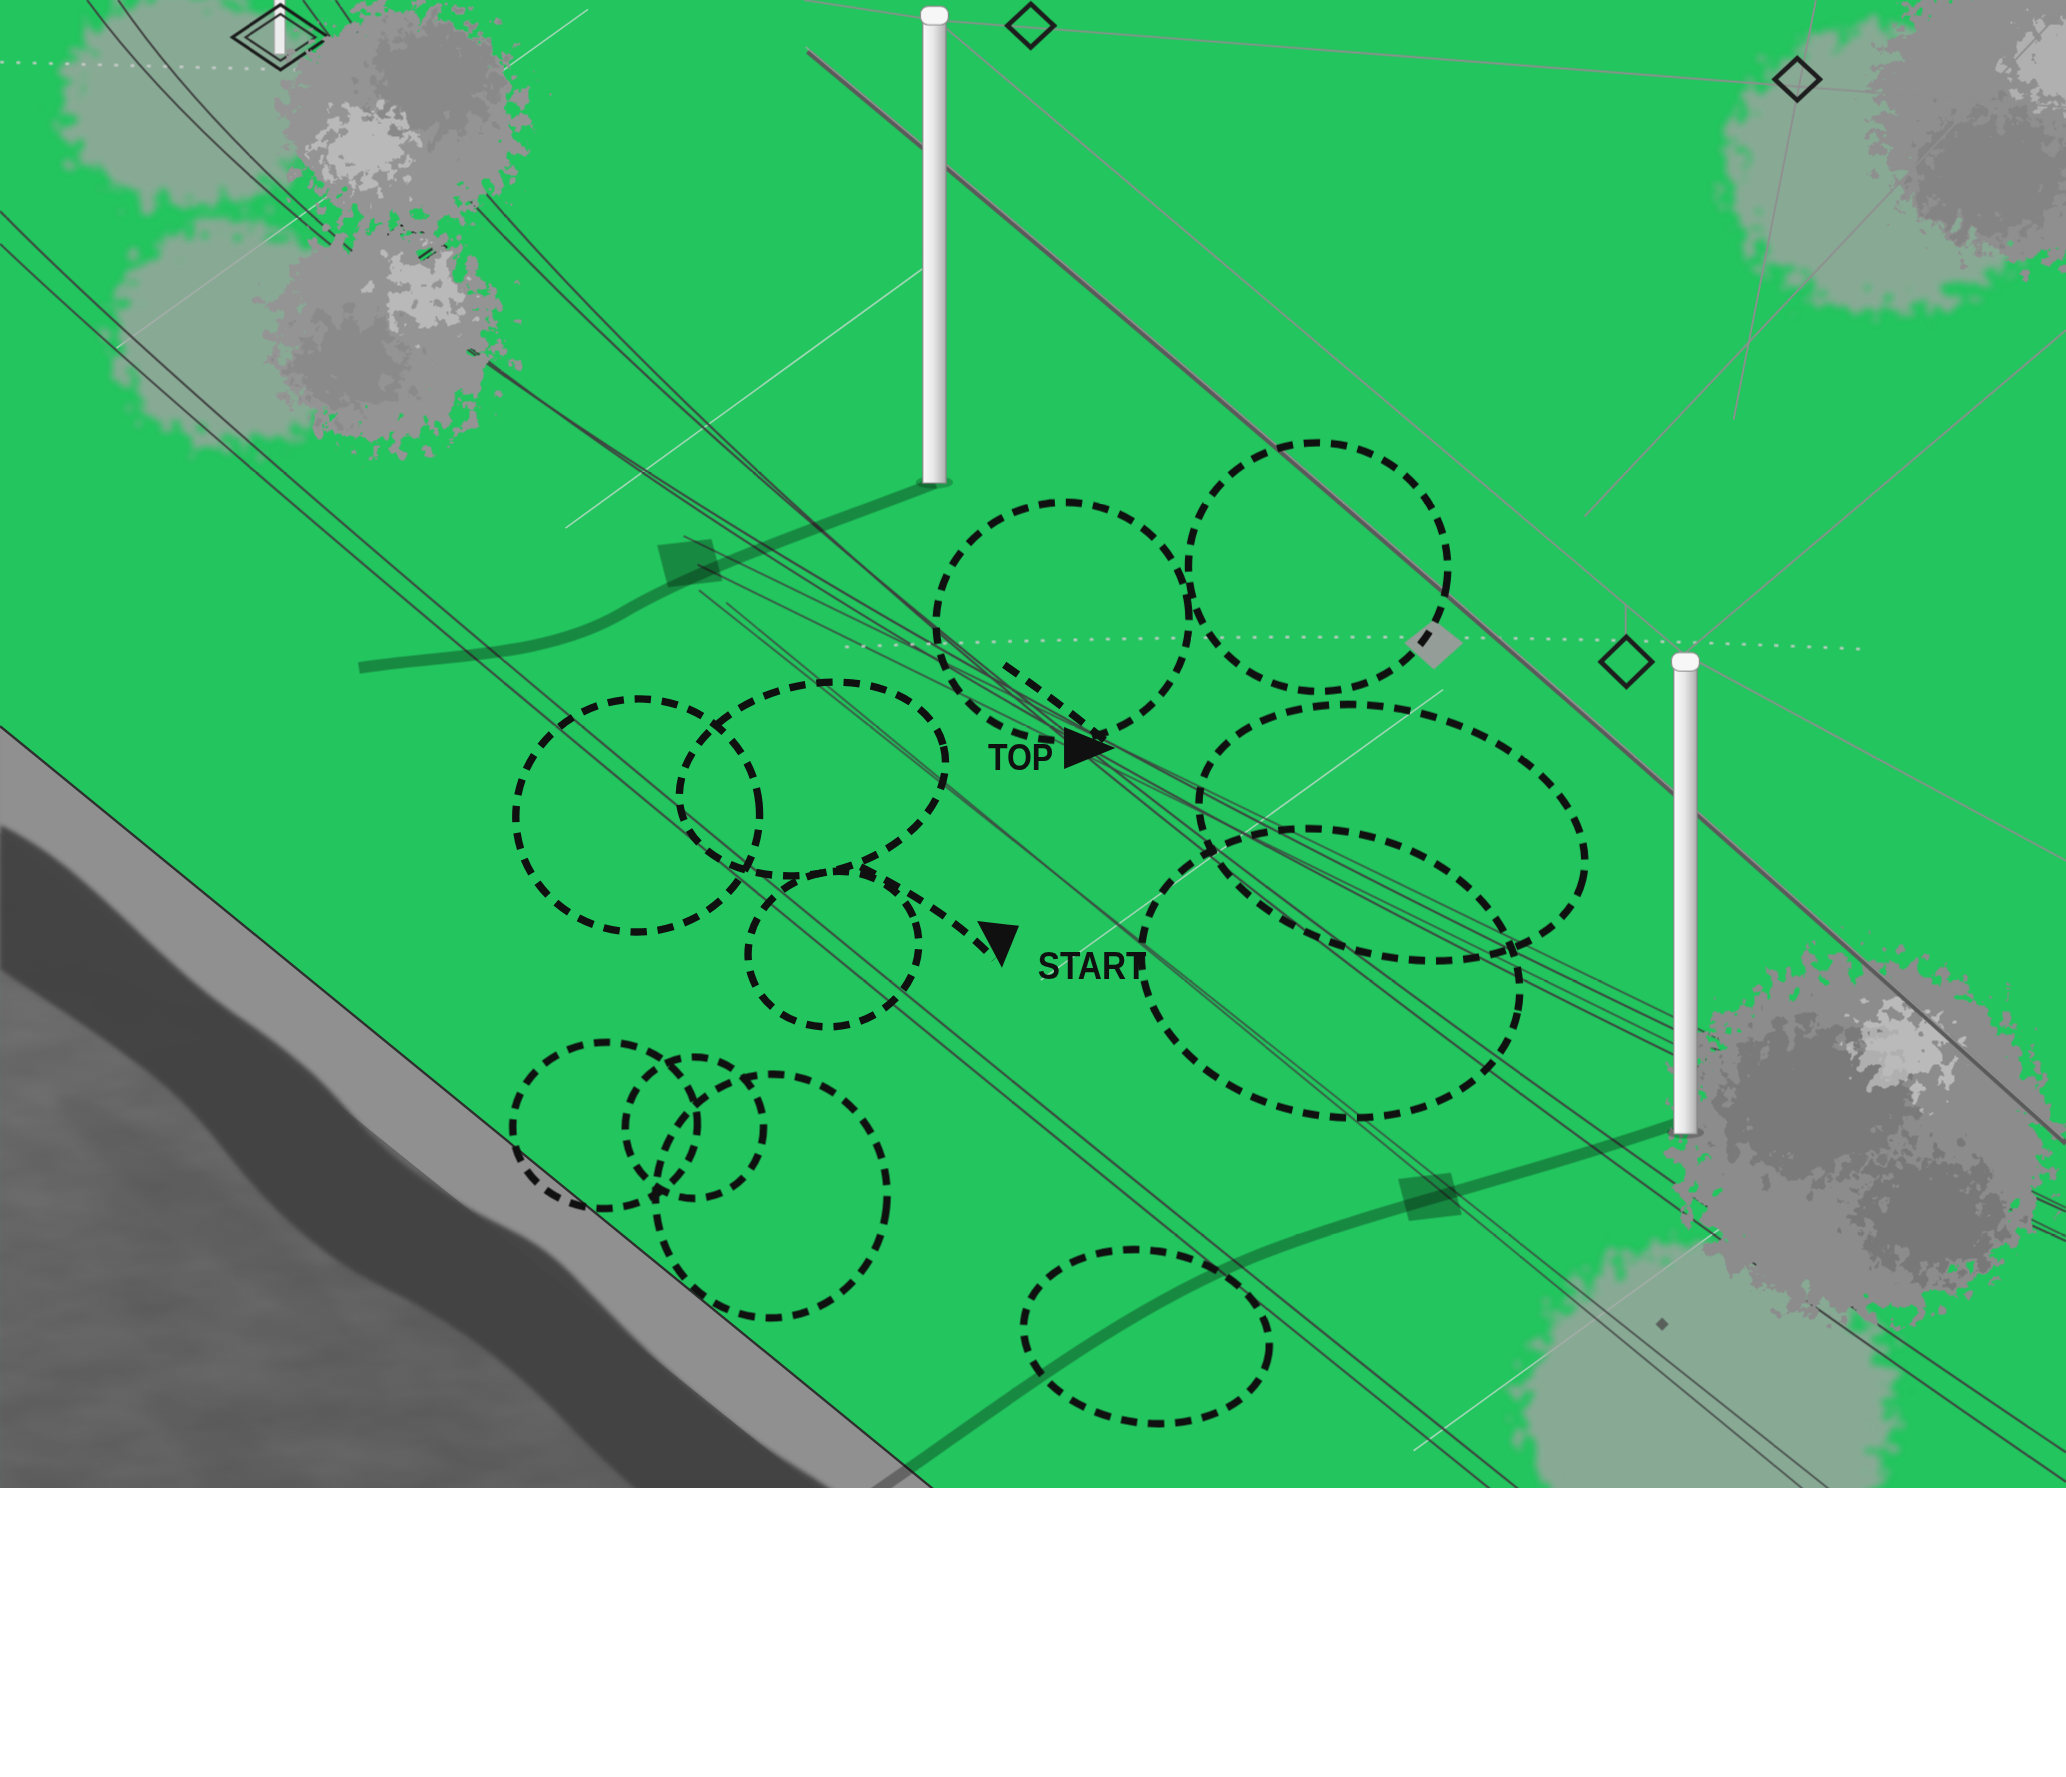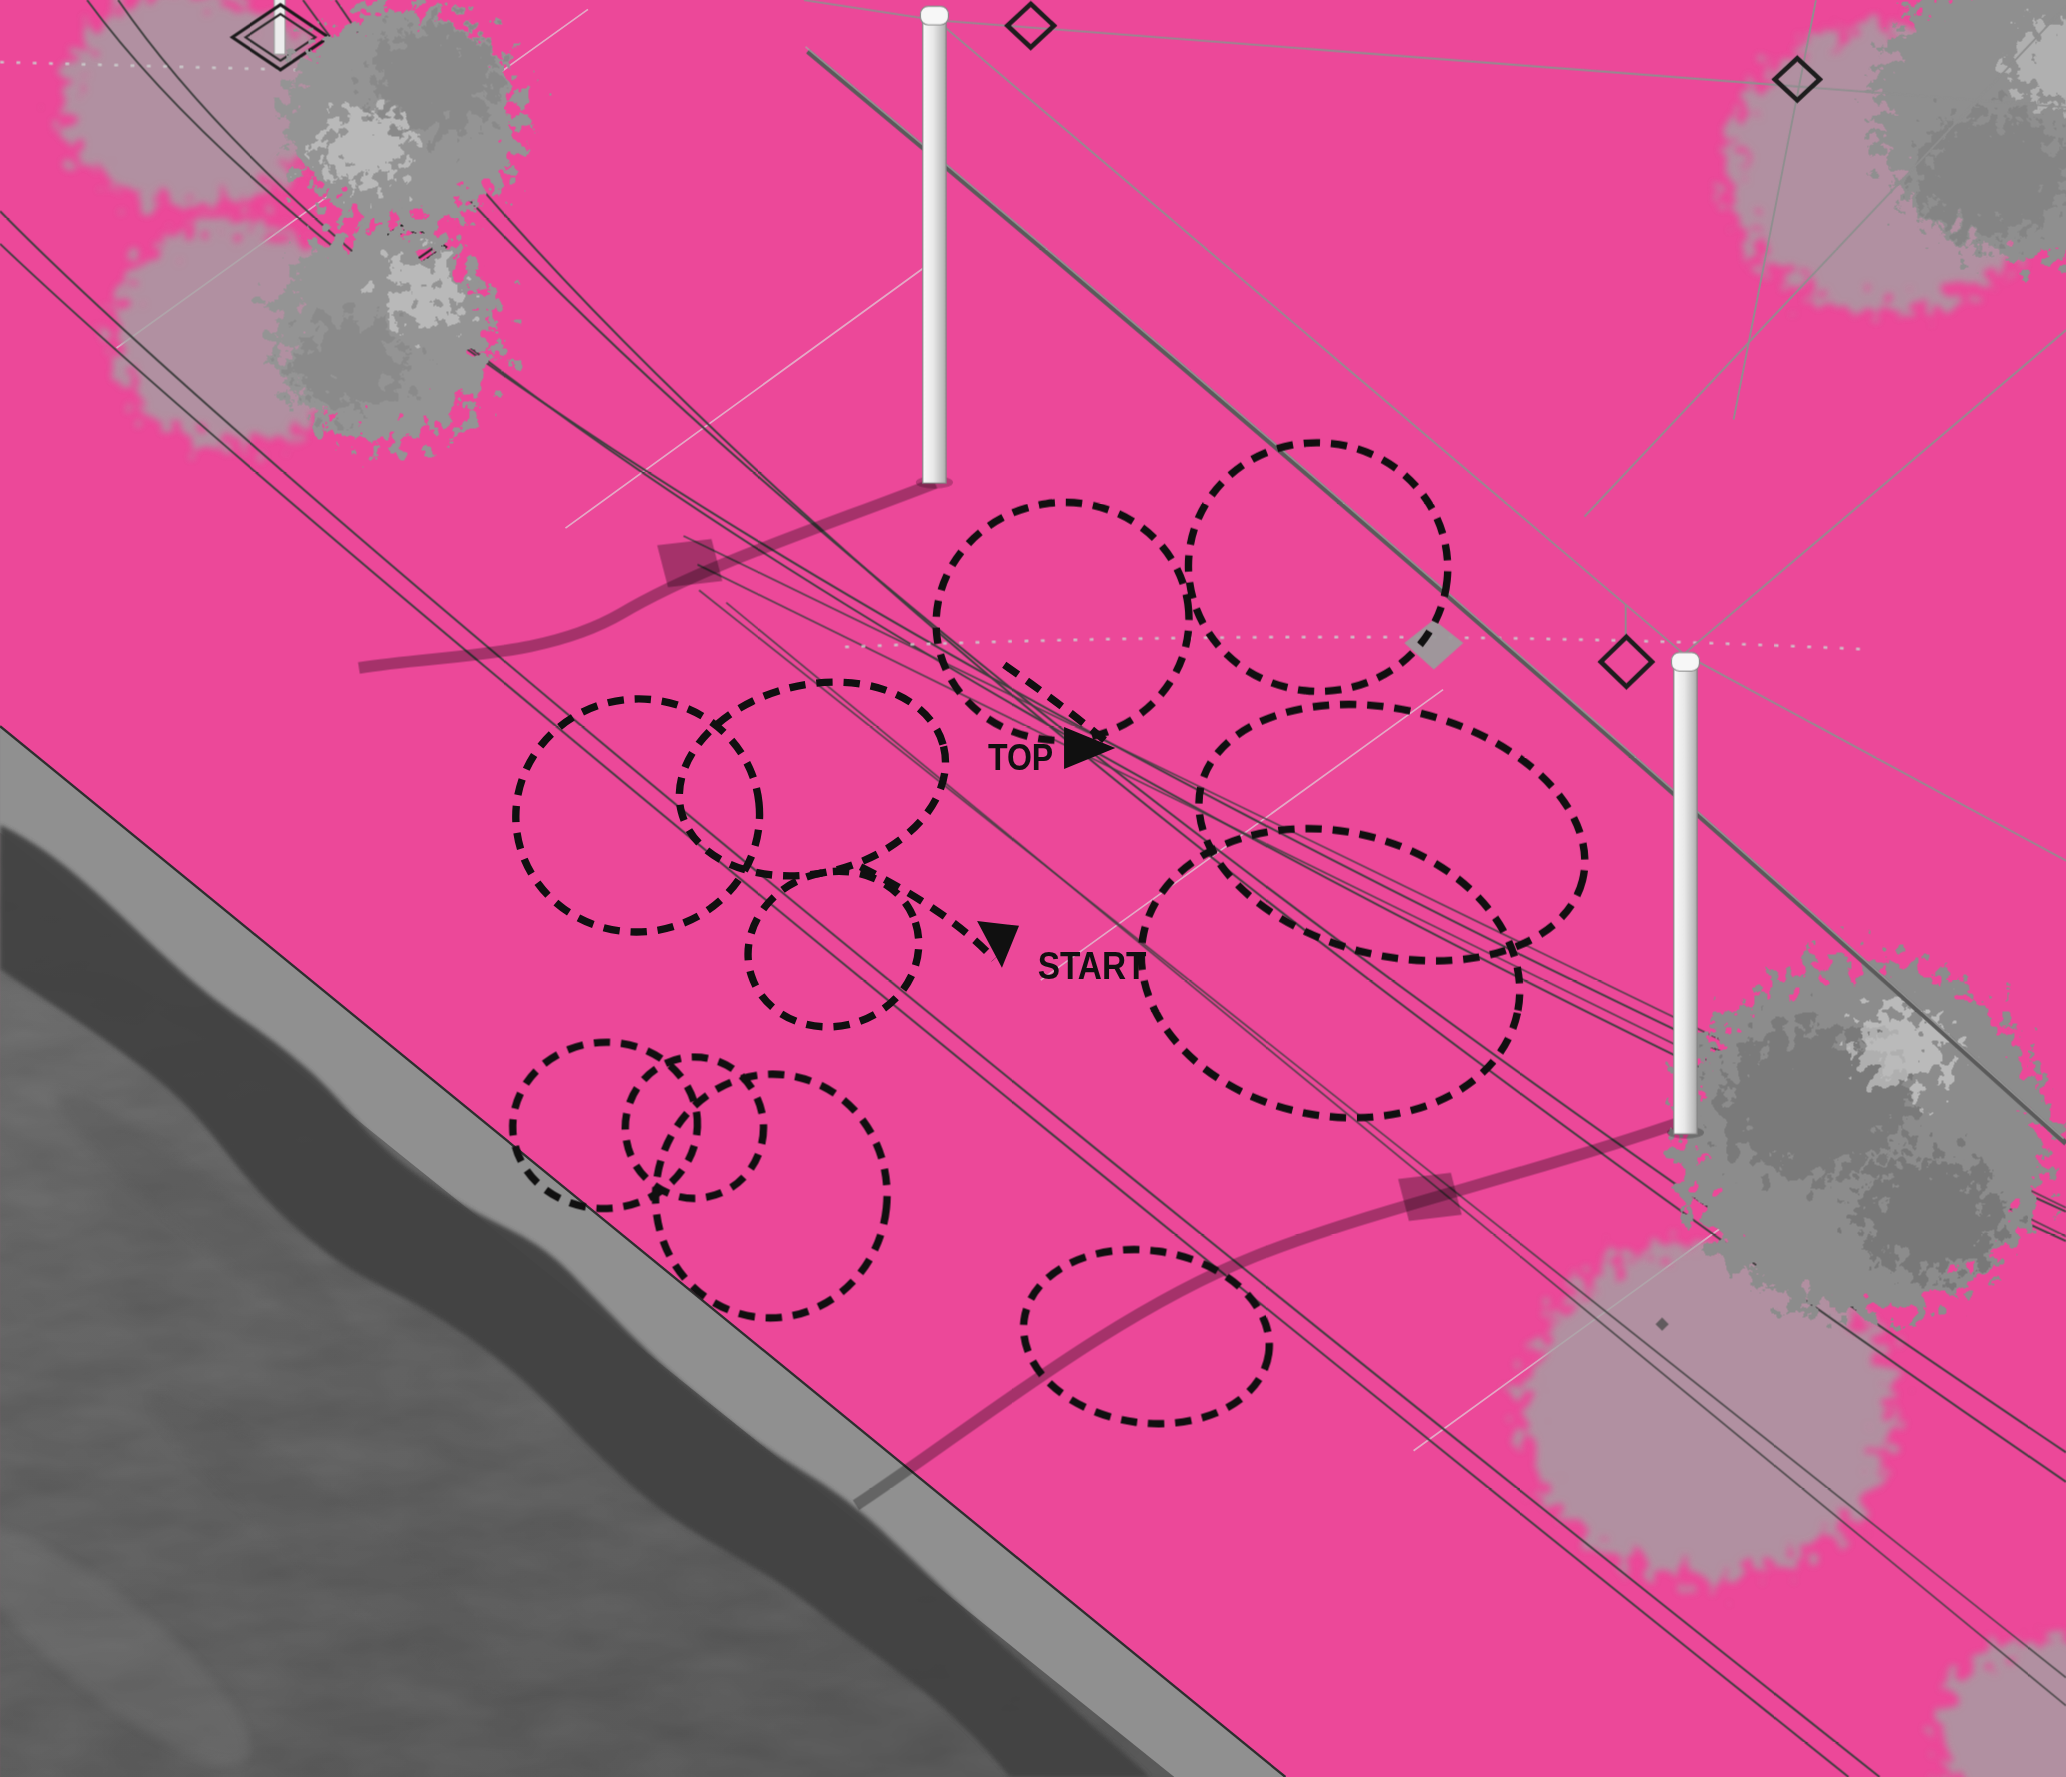--- a/index.html
+++ b/index.html
@@ -1,16 +1,16 @@
 <!DOCTYPE html>
 <html style="--c-ink: #101010; --c-water_base: #6c6c6c; --c-water_light: #7b7b7b; --c-water_deep: #616161; --c-shore_shadow: #434343; --c-quay: #909090; --c-edge_line: #2e2e2e; --c-line: #3f3f3f; --c-faint_line: #dedede; --c-wire: #8f8f8f; --c-cable: #5a5a5a; --c-tree_shadow: #a3a3a3; --c-leaf: #949494; --c-leaf_dark: #777777; --c-diamond: #1d1d1d;font-size:12.4px"><head>
 <meta charset="utf-8">
 <style>
   html,body{margin:0;padding:0;background:#ffffff;}
-  #stage{position:relative;width:2066px;height:1777px;overflow:hidden;background:#ec4899;}
+  #stage{position:relative;width:2066px;height:1488px;overflow:hidden;background:#22c55e;}
   svg{display:block}
   .thin{stroke:var(--c-line,#3f3f3f);stroke-width:2.6;fill:none}
   .thin2{stroke:var(--c-line,#3f3f3f);stroke-width:2.2;fill:none;opacity:.85}
   .wire{stroke:var(--c-wire,#8f8f8f);stroke-width:2.4;fill:none}
   .faintj{stroke:var(--c-faint_line,#dedede);stroke-width:2.2;fill:none;opacity:.65}
   .wsh{stroke:#cdcdcd;stroke-width:3.5;fill:none;stroke-dasharray:5 16;opacity:.85}
   .gsh{stroke:#000;opacity:.30;fill:none;stroke-width:15}
   .gshf{fill:#000;opacity:.30}
   .loopdash{fill:none;stroke:var(--c-ink,#101010);stroke-width:9.5;stroke-dasharray:21 14}
   .dia{fill:none;stroke:var(--c-diamond,#1d1d1d);stroke-width:6}

